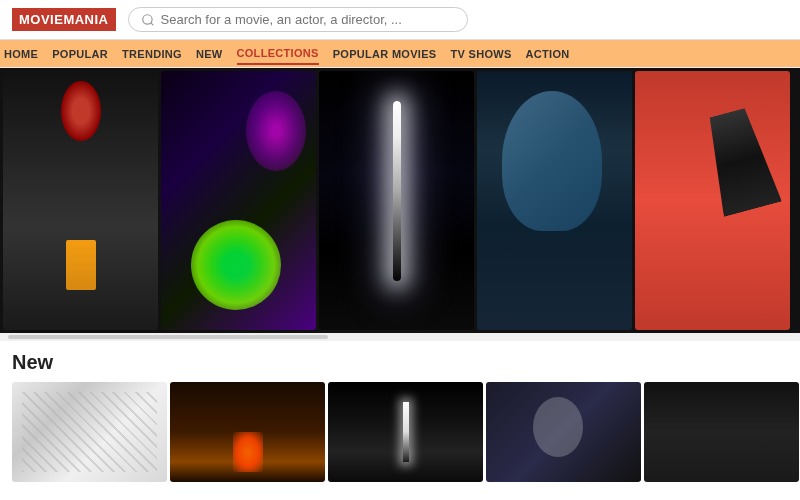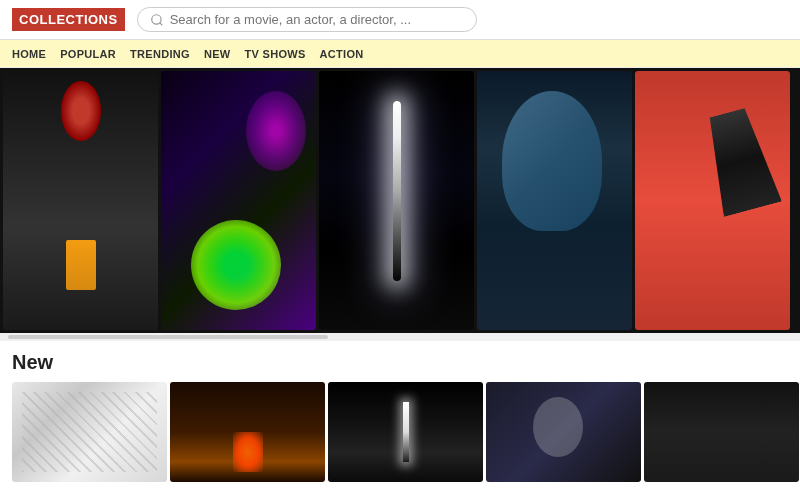--- a/index.html
+++ b/index.html
@@ -45,23 +45,23 @@
       font-size: 13px;
       color: #a16207;
       width: 100%;
       background: transparent;
     }
 
     
     #nav {
       display: flex;
       align-items: center;
-      padding: 0 12px;
+      padding: 0 4px;
       border-bottom: 1px solid #eee;
-      background: #fef9c3;
+      background: #fdba74;
       height: 28px;
       overflow: hidden;
       text-align: center;
     }
     .nav-item {
       font-size: 11px;
       font-weight: 600;
       color: #333;
       margin-right: 14px;
       white-space: nowrap;
@@ -278,35 +278,37 @@
     .new-card-5 {
       background: linear-gradient(180deg, #111 0%, #222 50%, #1a1a1a 100%);
       position: relative;
     }
 
   </style>
 </head>
 <body>
 
 <div id="header">
-  <div id="logo">COLLECTIONS</div>
+  <div id="logo">MOVIEMANIA</div>
   <div id="search-bar">
     <svg width="14" height="14" viewBox="0 0 24 24" fill="none" stroke="#999" stroke-width="2">
       <circle cx="11" cy="11" r="8"></circle>
         <line x1="21" y1="21" x2="16.65" y2="16.65"></line>
     </svg>
     <input id="search-input" type="text" placeholder="Search for a movie, an actor, a director, ..." style="">
   </div>
 </div>
 
 <div id="nav">
   <span class="nav-item">HOME</span>
   <span class="nav-item">POPULAR</span>
   <span class="nav-item">TRENDING</span>
   <span class="nav-item">NEW</span>
+  <span class="nav-item active">COLLECTIONS</span>
+  <span class="nav-item">POPULAR MOVIES</span>
   <span class="nav-item">TV SHOWS</span>
   <span class="nav-item">ACTION</span>
 
 </div>
 
 <div id="hero-section">
   <div class="hero-card poster-1"></div>
   <div class="hero-card poster-2"></div>
   <div class="hero-card poster-3"></div>
   <div class="hero-card poster-4"></div>

